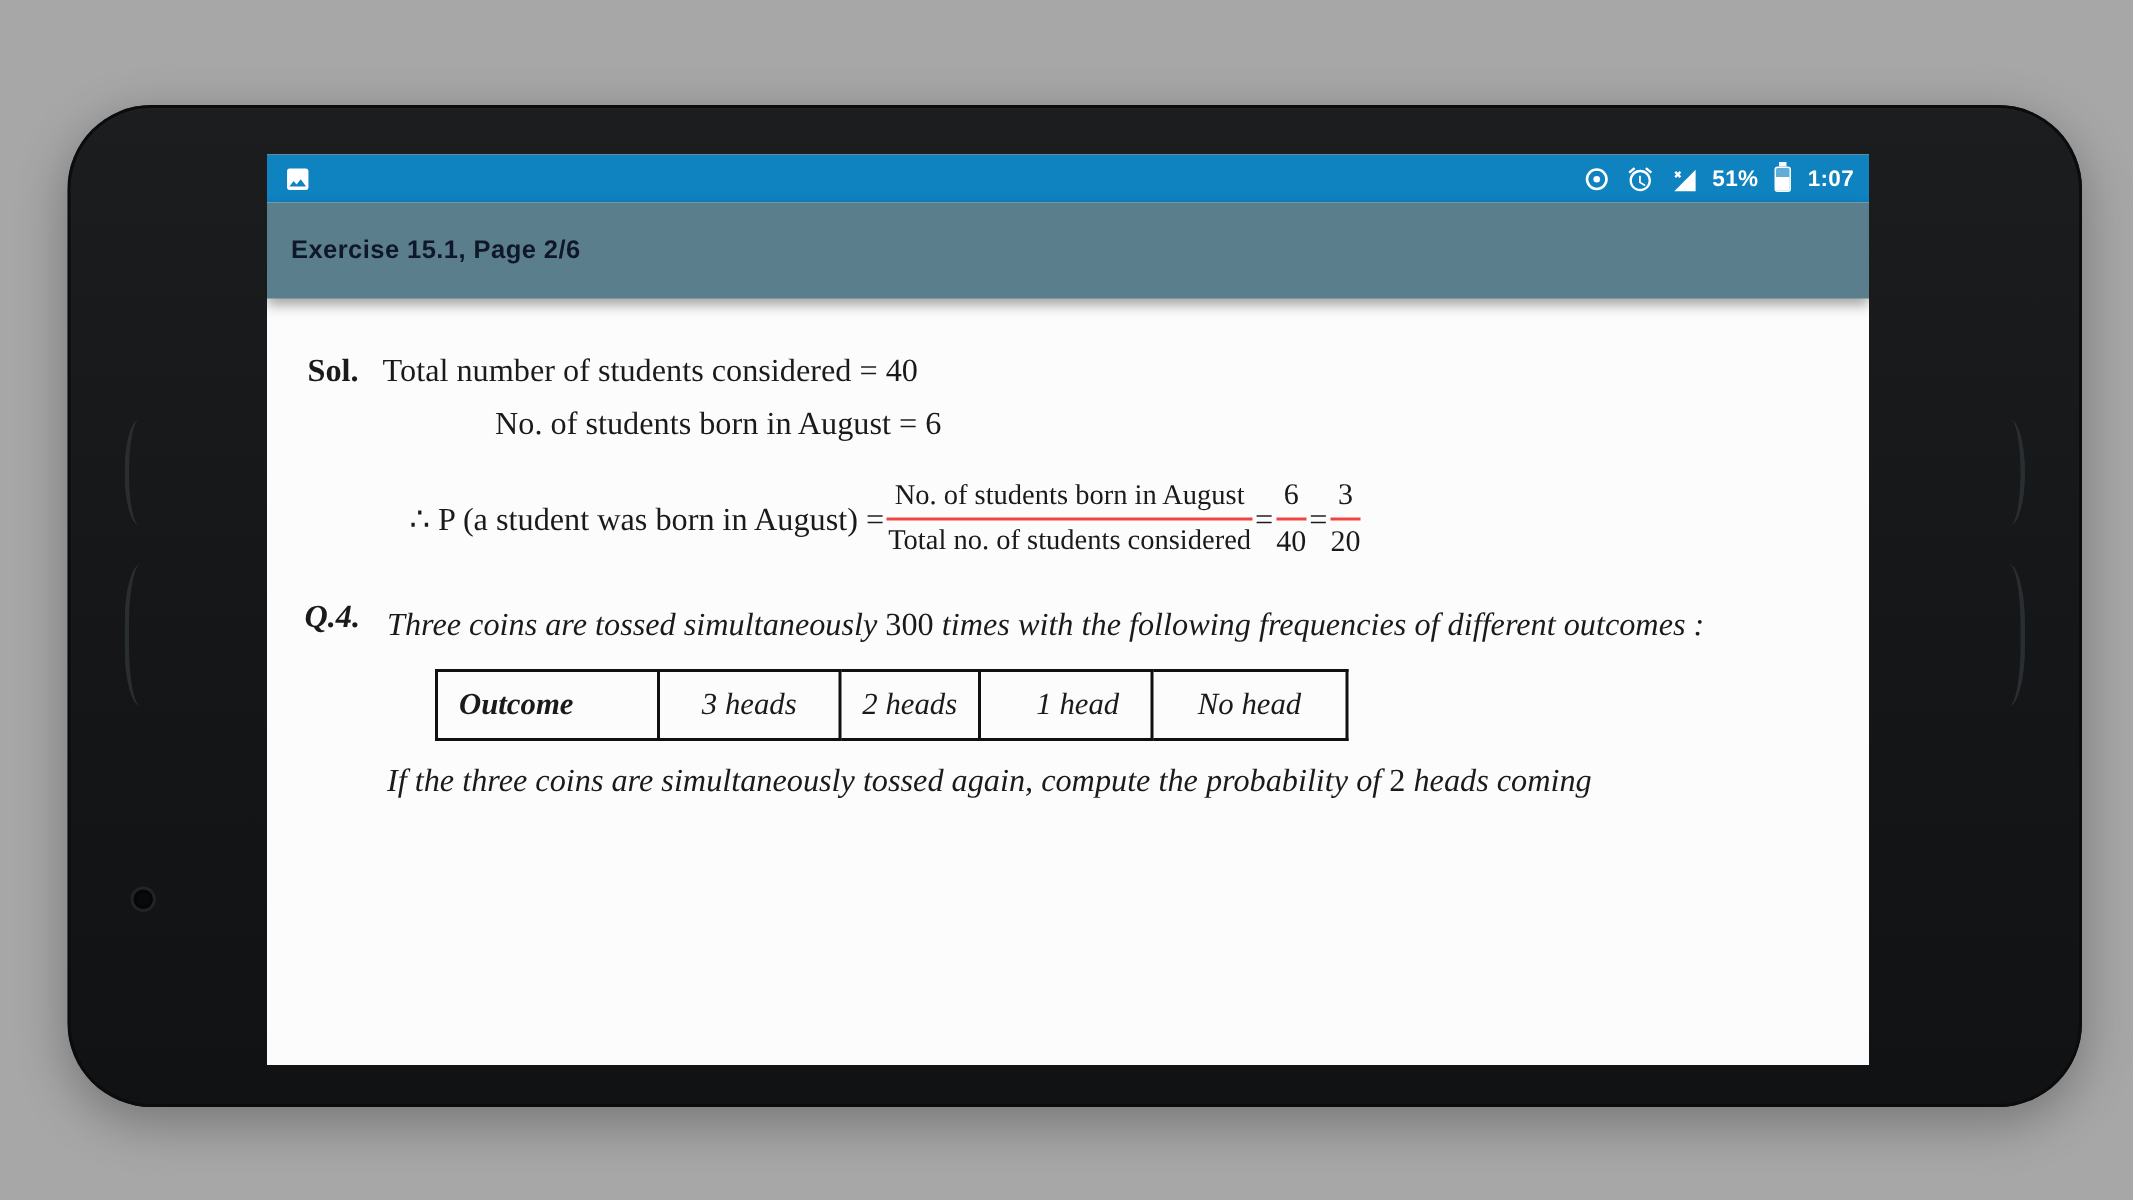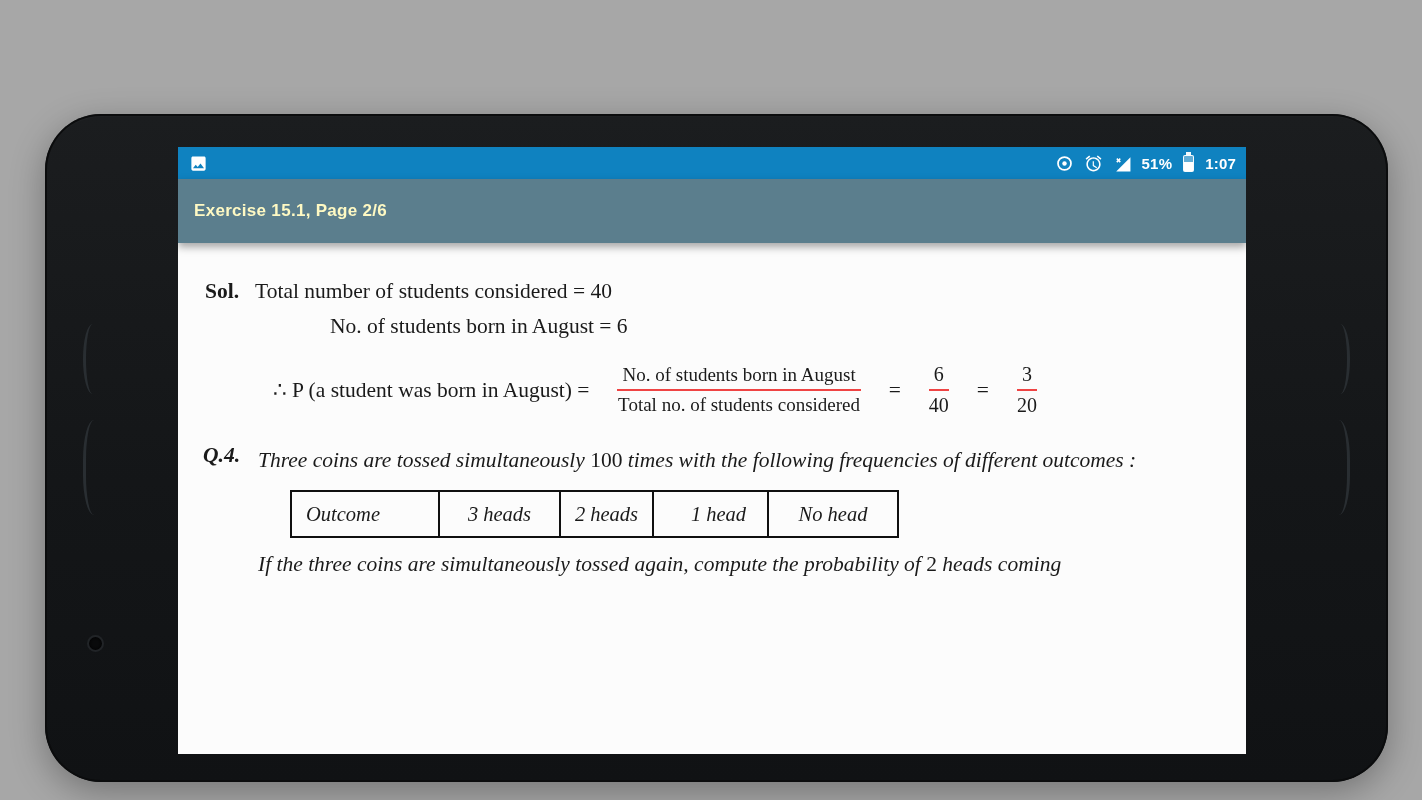--- a/index.html
+++ b/index.html
@@ -11,21 +11,20 @@
     overflow:hidden;
   }
 
   
   .phone {
     position:absolute; left:45px; top:70px;
     width:1343px; height:668px;
     background:linear-gradient(180deg,#1b1d1f 0%, #141618 55%, #101214 100%);
     border-radius:56px;
     box-shadow: inset 0 0 0 2px #0b0c0d, inset 0 2px 2px rgba(255,255,255,0.07), 0 10px 35px rgba(0,0,0,0.3);
-    margin-top: 44px;
   }
   .curve { position:absolute; width:22px; opacity:0.9; }
   .curve.left  { border-left:3px solid #2c3135;  border-radius: 11px / 40px; }
   .curve.right { border-right:3px solid #2c3135; border-radius: 11px / 40px; }
   .c-l1 { left:38px;  top:210px; height:70px; }
   .c-l2 { left:38px;  top:306px; height:95px; }
   .c-r1 { right:38px; top:210px; height:70px; }
   .c-r2 { right:38px; top:306px; height:95px; }
   .camera {
     position:absolute; left:42px; top:521px;
@@ -64,51 +63,51 @@
 
   
   .app-bar {
     height:64px; flex:none;
     background:#5b7e8d;
     display:flex; align-items:center;
     padding:0 16px;
     box-shadow:0 4px 8px rgba(0,0,0,0.35);
     position:relative; z-index:2;
   }
-  .app-title { color:#fef9c3; font-size:17px; font-weight:bold; letter-spacing:0.3px; }
+  .app-title { color:#0f172a; font-size:17px; font-weight:bold; letter-spacing:0.3px; }
 
   
   .content {
     flex:1; background:#fcfcfc; overflow:hidden; position:relative;
     font-family:"Liberation Serif", serif; color:#1a1a1a; font-size:21.5px;
   }
   .doc { padding-top:36px; }
   .upright { font-style:normal; }
 
   .sol-block { margin-left:27px; }
   .sol-label { font-weight:bold; margin-right:16px; }
   .sol-line2 { margin-left:152px; margin-top:10px; }
 
-  .equation { display:flex; align-items:center; margin-left:95px; margin-top:24px; gap:28px; }
+  .equation { display:flex; align-items:center; margin-left:95px; margin-top:24px; gap:2px; }
   .frac { display:inline-flex; flex-direction:column; align-items:center; text-align:center; line-height:1.15; }
   .frac .num { border-bottom:2px solid #ef4444; padding:0 5px 3px; }
   .frac .den { padding-top:3px; }
   .frac.big { font-size:19px; }
   .frac.small { font-size:20px; }
 
   .q4-block { display:flex; margin-left:25px; margin-top:26px; }
   .q4-label { font-weight:bold; font-style:italic; width:55px; flex:none; }
   .q4-text { font-style:italic; width:948px; text-align:justify; line-height:1.6; }
 
   table.freq-table {
     border-collapse:collapse; margin:13px 0 0 112px;
     font-size:20.5px; background:#fcfcfc;
   }
   table.freq-table td { border:2.5px solid #101010; height:46px; }
-  td.head-col { font-weight:normal; font-style:italic; width:148px; padding-left:14px; }
+  td.head-col { font-weight:bold; font-style:italic; width:148px; padding-left:14px; }
   td.hcell { font-style:italic; text-align:center; }
   td.vcell { text-align:center; }
   td.c1 { width:121px; } td.c2 { width:93px; } td.c3 { width:115px;padding-left:16px; } td.c4 { width:130px; }
 
   .footer-line { font-style:italic; margin-left:80px; margin-top:14px; }
 </style>
 </head>
 <body>
 
 <div class="phone">
@@ -177,21 +176,21 @@
           <span>=</span>
           <span class="frac small">
             <span class="num">3</span>
             <span class="den">20</span>
           </span>
         </div>
 
         <div class="q4-block">
           <span class="q4-label">Q.4.</span>
           <div class="q4-text">
-            <span>Three coins are tossed simultaneously </span><span class="upright">100</span><span> times with the following frequencies of different outcomes :</span>
+            <span>Three coins are tossed simultaneously </span><span class="upright">300</span><span> times with the following frequencies of different outcomes :</span>
           </div>
         </div>
 
         <table class="freq-table">
           <tbody>
               <tr>
             <td class="head-col">Outcome</td>
             <td class="hcell c1">3 heads</td>
             <td class="hcell c2">2 heads</td>
             <td class="hcell c3">1 head</td>

